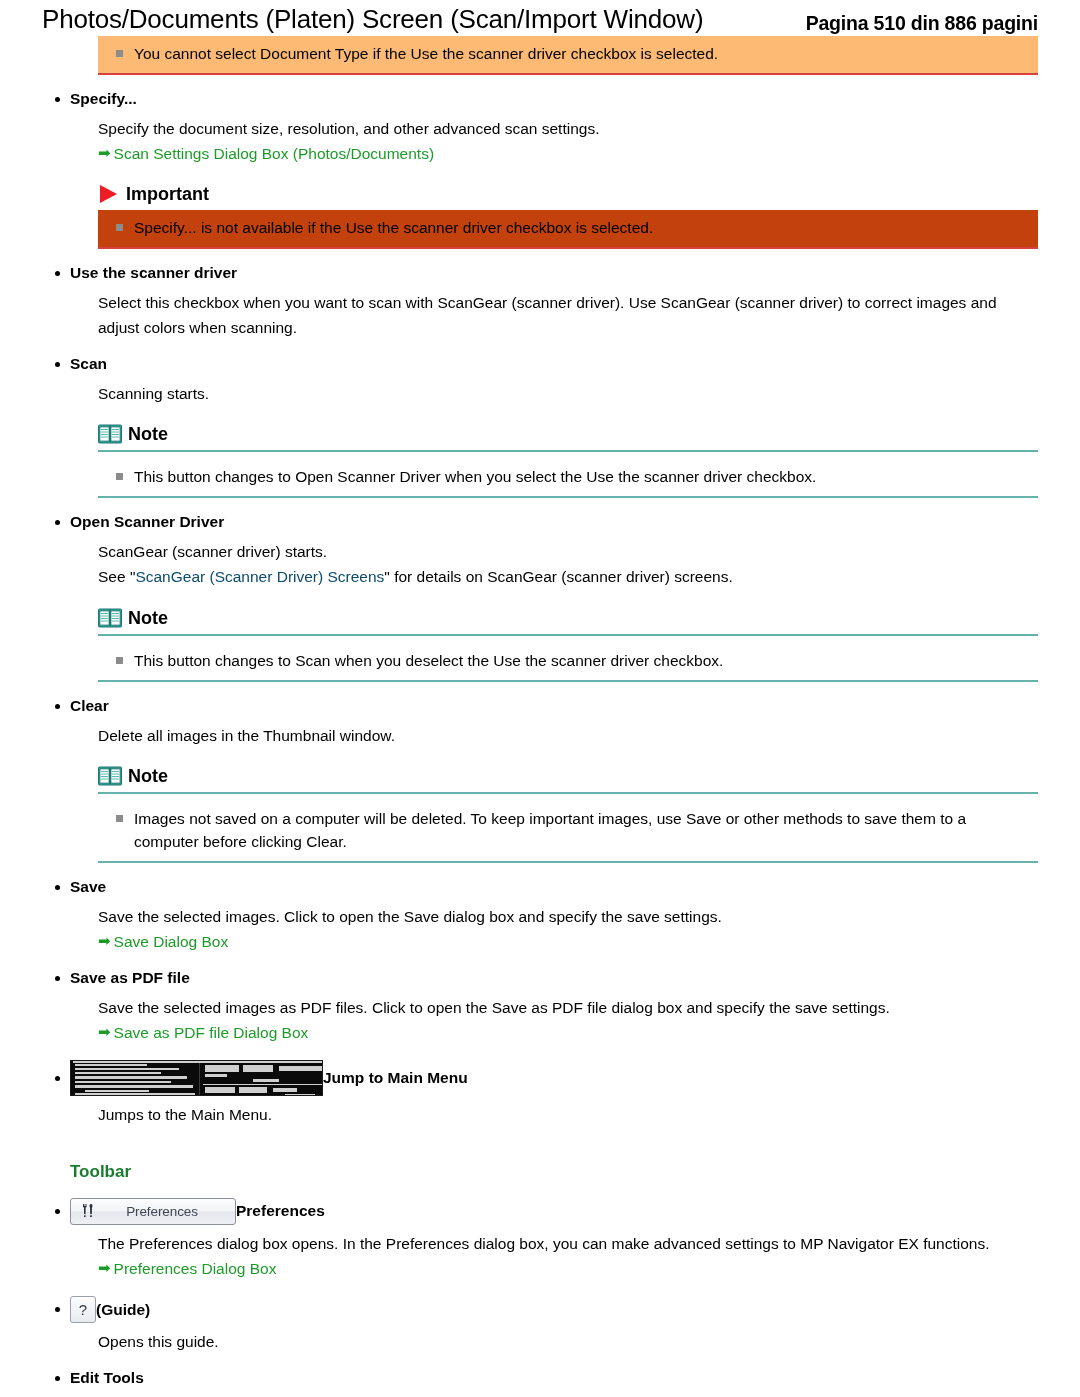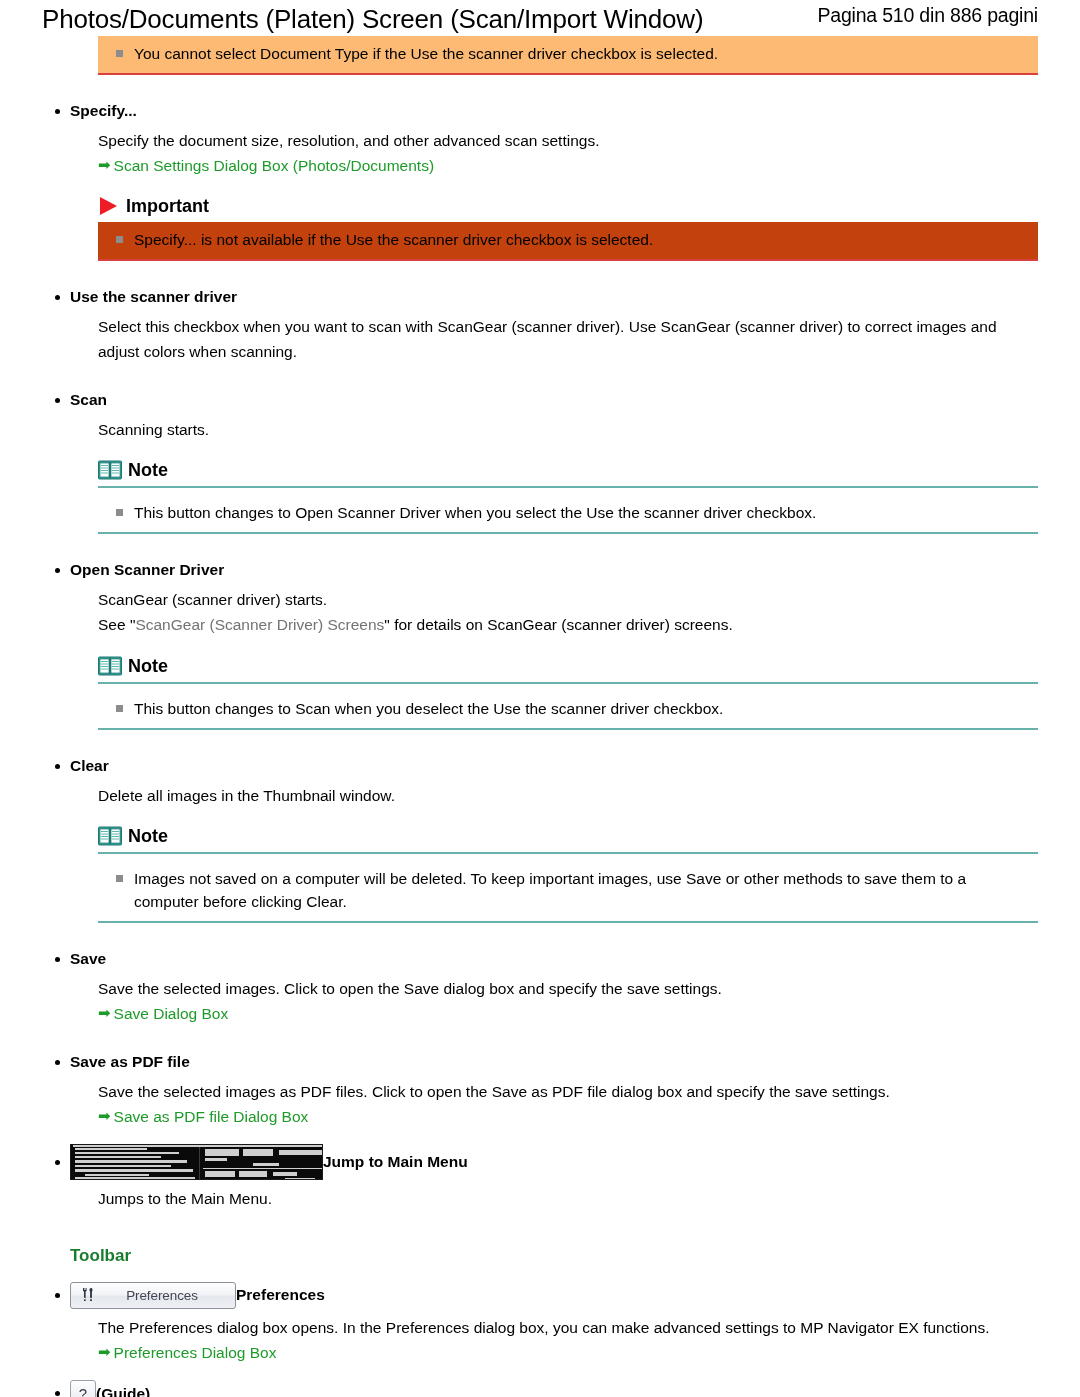--- a/index.html
+++ b/index.html
@@ -25,41 +25,41 @@
   .header-title {
     position: absolute;
     left: 42px; top: 4px;
     font-size: 26px;
     font-weight: 400;
     letter-spacing: -0.2px;
     white-space: nowrap;
   }
   .header-page {
     position: absolute;
-    right: 42px; top: 4px;
+    right: 42px; top: 12px;
     font-size: 19.5px;
-    font-weight: 400;
+    font-weight: 700;
     letter-spacing: -0.2px;
     white-space: nowrap;
   }
 
   
   .content {
     position: relative;
     margin: 0;
     padding: 0 42px 0 42px;
   }
 
   
   .b1 {
     position: relative;
     padding-left: 28px;
     font-size: 15.5px;
     font-weight: 700;
-    margin-top: 26px;
+    margin-top: 14px;
     margin-bottom: 0;
     line-height: 1.35;
   }
   .b1::before {
     content: "";
     position: absolute;
     left: 13px; top: 8px;
     width: 5px; height: 5px;
     border-radius: 50%;
     background: #000;
@@ -81,21 +81,21 @@
     line-height: 1.5;
     white-space: nowrap;
   }
   .glink .arrow {
     display: inline-block;
     color: #1d9b29;
     font-size: 15px;
     margin-right: 3px;
     transform: translateY(-1px);
   }
-  .glink-inline { color: #737373; }
+  .glink-inline { color: #0c4a6e; }
 
   
   .adm { margin: 18px 0 0 56px; }
   .adm-head {
     display: flex;
     align-items: center;
     gap: 6px;
     font-size: 18px;
     font-weight: 700;
     margin-bottom: 5px;

